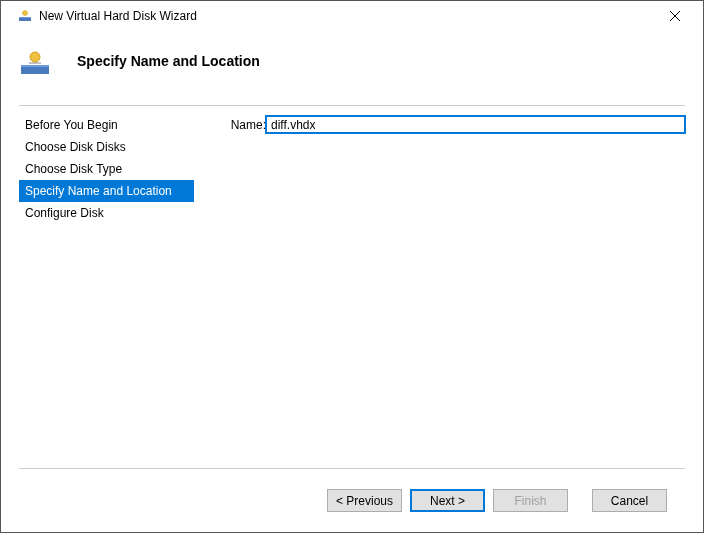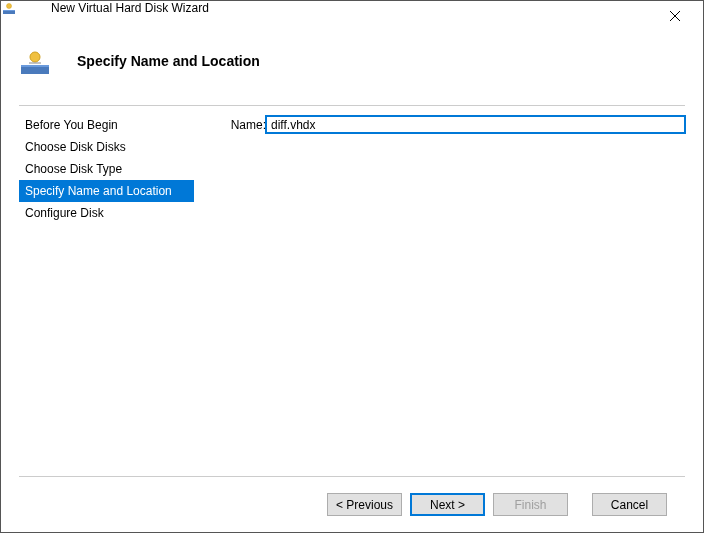--- a/index.html
+++ b/index.html
@@ -10,24 +10,23 @@
       width: 704px;
       height: 533px;
       border: 1px solid #555;
       display: flex;
       flex-direction: column;
       overflow: hidden;
     }
     .titlebar {
       height: 30px;
       display: flex;
-      align-items: flex-start;
-      padding: 0 8px 0 0;
+      align-items: center;
+      padding: 0 8px 0 16px;
       background: #fff;
-      gap: 28px;
     }
     .titlebar-icon {
       width: 16px;
       height: 16px;
       margin-right: 6px;
       display: flex;
       align-items: center;
       justify-content: center;
     }
     .titlebar-text {
@@ -112,21 +111,21 @@
       width: 75px;
       height: 23px;
       margin-left: 6px;
       background: #e1e1e1;
       border: 1px solid #adadad;
       font-family: inherit;
       font-size: 12px;
       cursor: default;
     }
     .footer {
-      height: 56px;
+      height: 64px;
       display: flex;
       align-items: center;
       justify-content: flex-end;
       padding: 0 18px;
       gap: 8px;
       border-top: 1px solid #ccc;
       margin: 0 18px;
     }
     .footer-btn {
       width: 75px;

